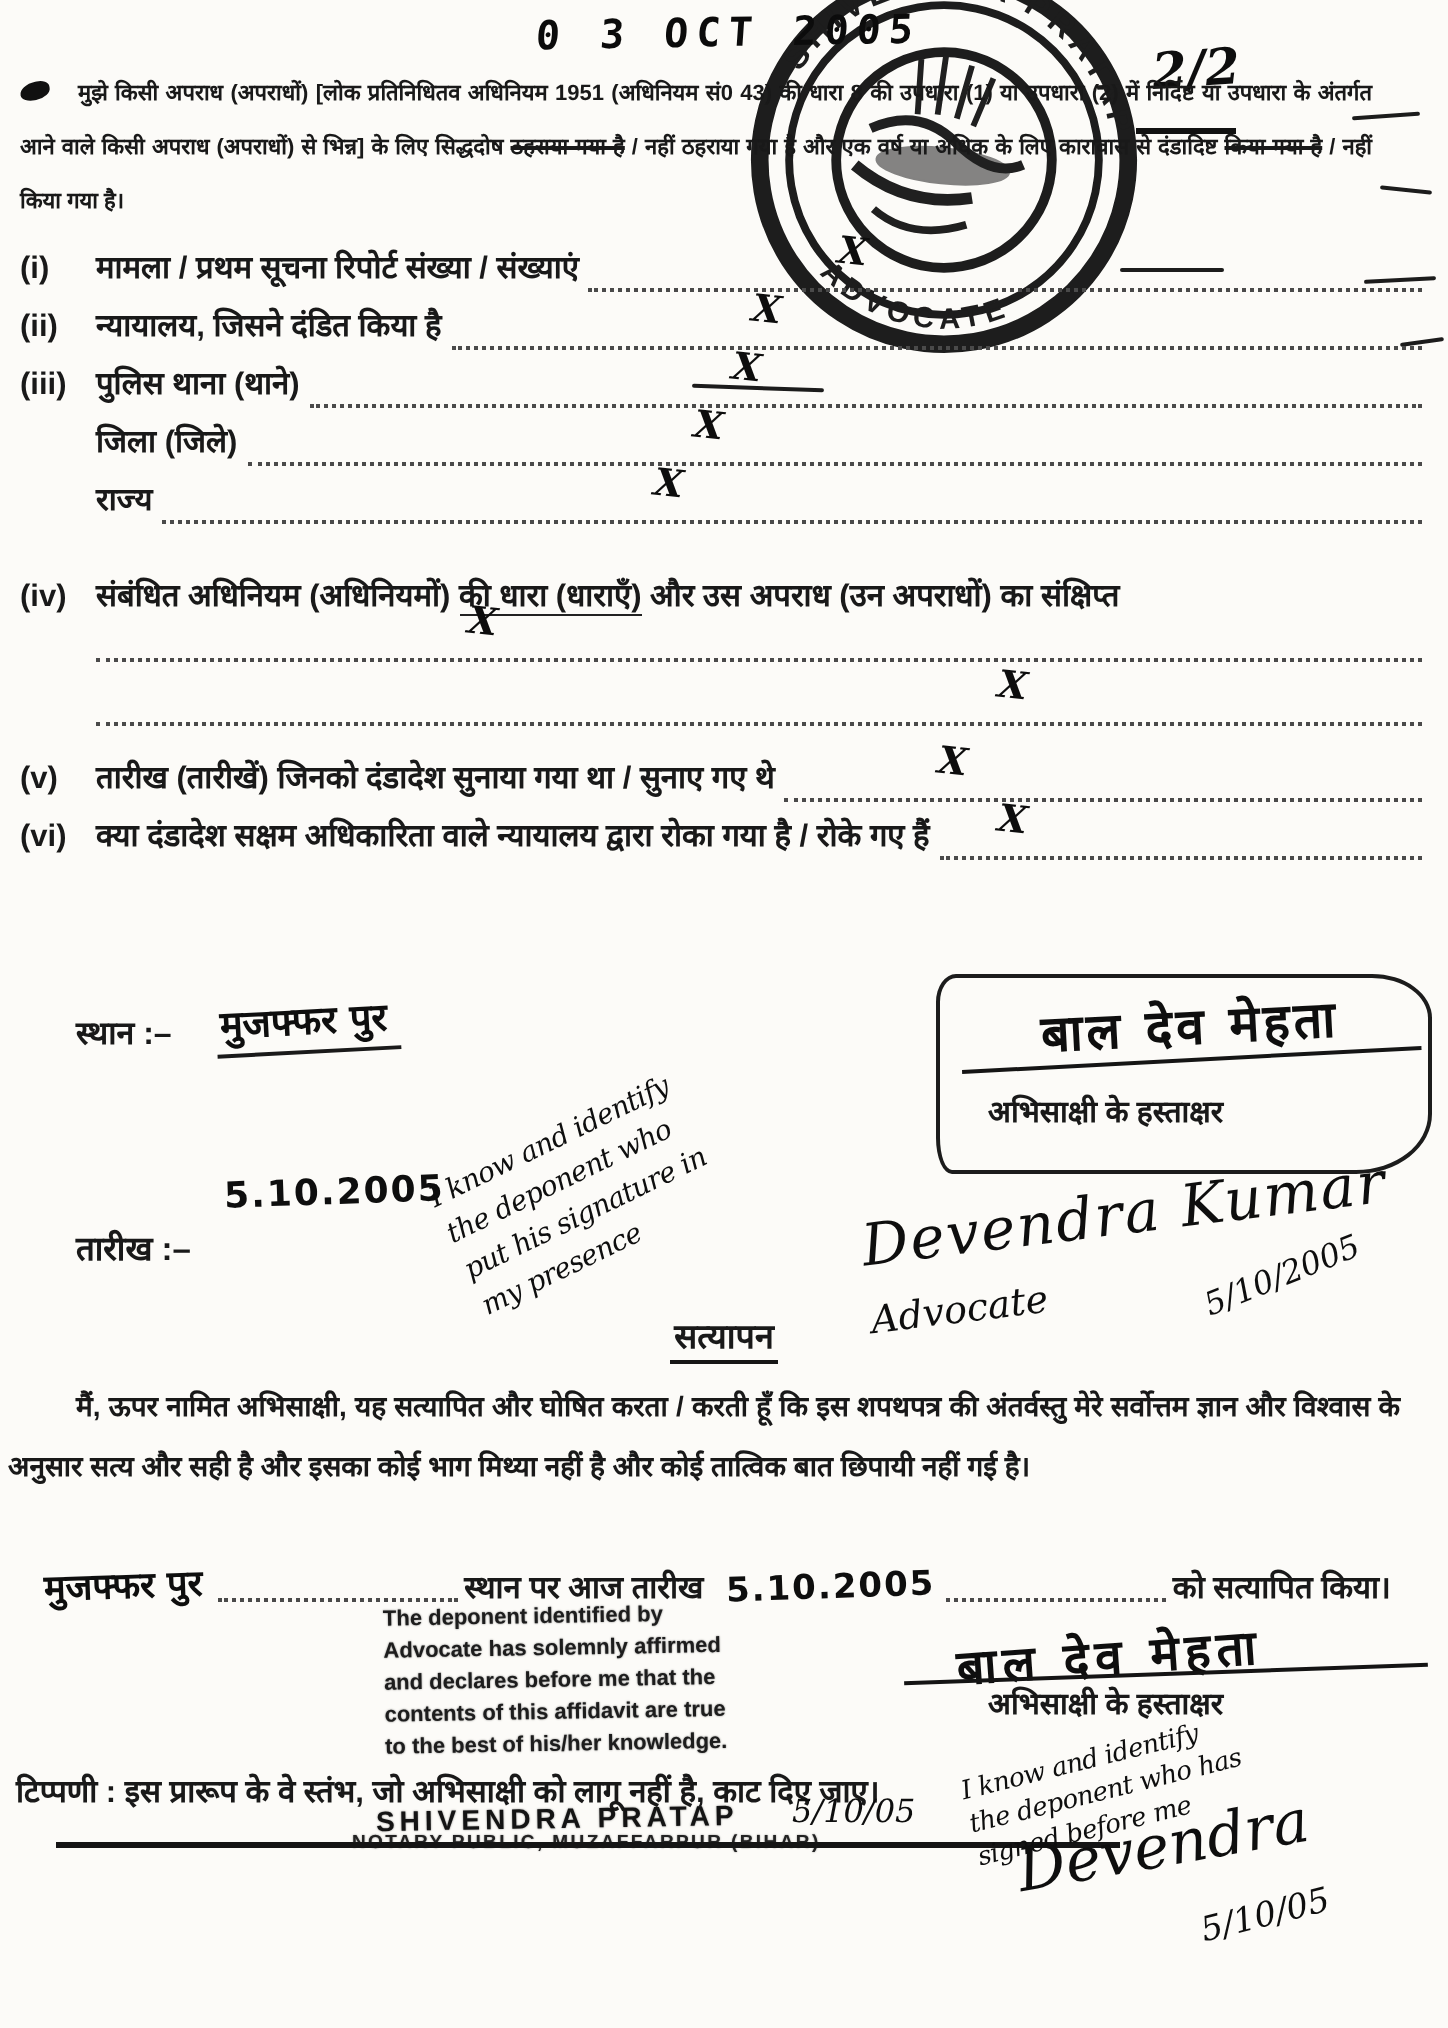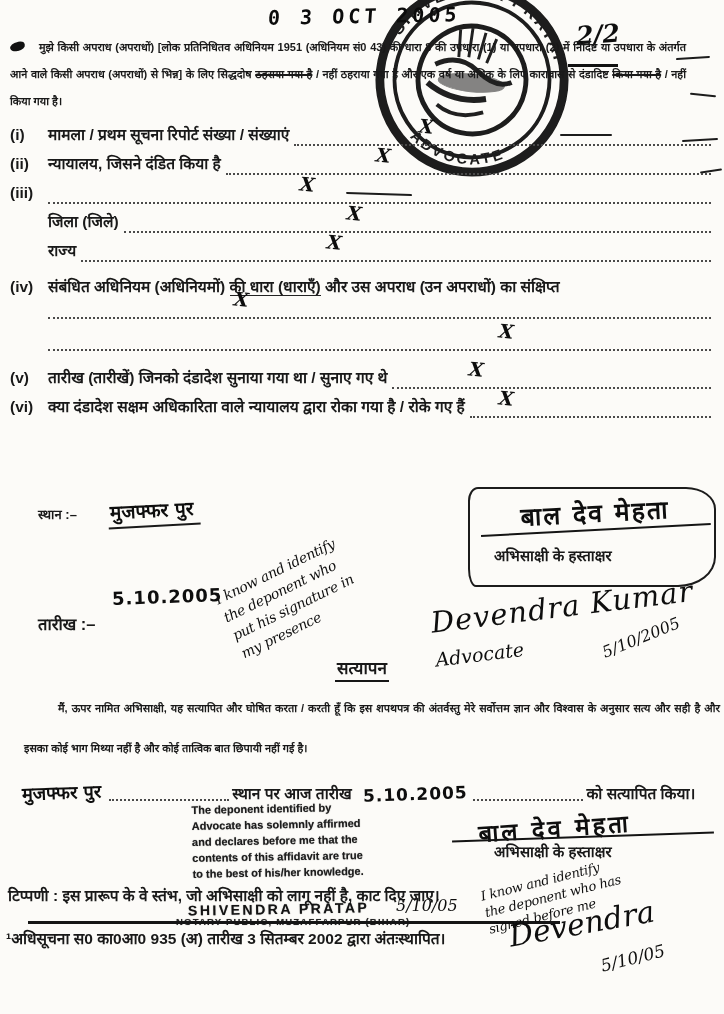--- a/index.html
+++ b/index.html
@@ -32,35 +32,35 @@
   .wrapline { font-size:15.5px; line-height:28px; }
   
   .date-stamp { position:absolute; left:268px; top:4px; font-family:"DejaVu Sans Mono", monospace; font-weight:700; font-size:20px; letter-spacing:4px; color:#0b0b0b; transform:rotate(-1deg) skewX(-5deg); }
   .round-stamp { position:absolute; left:374px; top:-18px; transform:rotate(12deg); opacity:.93; }
   .page-num { position:absolute; left:576px; top:20px; font-family:"DejaVu Serif", serif; font-style:italic; font-weight:bold; font-size:25px; transform:rotate(-4deg); }
   .page-num-line { position:absolute; left:568px; top:64px; width:50px; height:3px; background:#111; }
   .pen-dash { position:absolute; background:#1c1c1c; height:2px; border-radius:2px; }
   
   .hw { font-family:"DejaVu Serif", serif; font-style:italic; color:#0e0e0e; }
   .hw-dev { font-family:"DejaVu Sans", sans-serif; font-weight:bold; color:#0e0e0e; }
-  .place-row { position:absolute; left:38px; top:505px; font-size:13px; }
+  .place-row { position:absolute; left:38px; top:505px; font-size:16px; }
   .place-val { position:absolute; left:108px; top:497px; font-size:19px; transform:rotate(-3deg); border-bottom:2px solid #1a1a1a; padding:0 6px 2px 2px; }
   .date-row { position:absolute; left:38px; top:612px; font-size:16.5px; }
   .date-val { position:absolute; left:112px; top:586px; font-size:18px; transform:rotate(-2deg); letter-spacing:1px; }
   .mid-note { position:absolute; left:218px; top:540px; width:215px; font-size:14px; line-height:20px; transform:rotate(-26deg); white-space:pre-line; letter-spacing:-0.3px; }
   .sig-box { position:absolute; left:468px; top:487px; width:248px; height:100px; border:2.5px solid #1c1c1c; border-radius:10px 30px 38px 8px / 14px 22px 30px 18px; }
   .dep-sig { position:absolute; left:10px; top:6px; width:230px; font-size:25px; transform:rotate(-3deg); letter-spacing:2px; border-bottom:2px solid #151515; text-align:center; }
   .dep-sig-lbl { position:absolute; left:24px; top:56px; font-size:15px; }
   .adv-sig { position:absolute; left:432px; top:588px; font-size:29px; transform:rotate(-7deg); letter-spacing:1px; }
   .adv-title { font-size:19px; letter-spacing:0; }
   .adv-date { position:absolute; left:600px; top:628px; font-size:16px; transform:rotate(-22deg); }
   
   .ver-head { position:absolute; left:0; top:656px; width:724px; text-align:center; font-size:17px; font-weight:700; }
   .ver-head span { border-bottom:2px solid #161616; padding:0 2px 2px; }
-  .ver-body { position:absolute; left:24px; top:688px; width:696px; font-size:11px; line-height:40px; text-align:justify; text-indent:34px; }
+  .ver-body { position:absolute; left:4px; top:688px; width:696px; font-size:14px; line-height:30px; text-align:justify; text-indent:34px; }
   .ver-line { position:absolute; left:14px; top:780px; width:700px; display:flex; align-items:flex-end; font-size:15.5px; }
   .ver-place { font-size:18px; transform:rotate(-2deg); padding:0 8px; }
   .ver-date { font-size:17px; letter-spacing:1px; padding:0 6px; transform:rotate(-2deg); }
   
   .affirm-stamp { position:absolute; left:192px; top:800px; width:218px; font-size:11px; font-weight:bold; line-height:16px; color:#1d1d1d; white-space:pre-line; transform:rotate(-1deg); text-shadow:0 0 1px rgba(0,0,0,.55); }
   .remark { position:absolute; left:8px; top:884px; font-size:15.5px; width:700px; }
   .notary-name { position:absolute; left:188px; top:901px; font-size:14px; font-weight:800; letter-spacing:2.5px; color:#141414; transform:rotate(-1deg); text-shadow:0 0 1px rgba(0,0,0,.5); }
   .notary-title { position:absolute; left:176px; top:916px; font-size:9.5px; font-weight:800; letter-spacing:1.2px; color:#232323; text-shadow:0 0 1px rgba(0,0,0,.45); }
   .notary-date { position:absolute; left:396px; top:896px; font-size:16px; }
   .rule { position:absolute; left:28px; top:921px; width:532px; height:2.5px; background:#151515; }
@@ -124,40 +124,41 @@
       </div>
       <div class="row">
         <span class="num">(ii)</span>
         <span class="lbl">न्यायालय, जिसने दंडित किया है</span>
         <span class="dots">
             <i class="xmark" style="left:31%">X</i>
           </span>
       </div>
       <div class="row">
         <span class="num">(iii)</span>
+        <span class="lbl">पुलिस थाना (थाने)</span>
         <span class="dots">
             <i class="xmark" style="left:38%">X</i>
           </span>
       </div>
       <div class="row">
         <span class="indent"></span>
         <span class="lbl">जिला (जिले)</span>
         <span class="dots">
             <i class="xmark" style="left:38%">X</i>
           </span>
       </div>
       <div class="row">
         <span class="indent"></span>
         <span class="lbl">राज्य</span>
         <span class="dots">
             <i class="xmark" style="left:39%">X</i>
           </span>
       </div>
 
-      <div class="row" style="margin-top:8px">
+      <div class="row" style="margin-top:20px">
         <span class="num">(iv)</span>
         <span class="wrapline"><span>संबंधित अधिनियम (अधिनियमों) </span><span class="ul">की धारा (धाराएँ)</span><span> और उस अपराध (उन अपराधों) का संक्षिप्त</span></span>
       </div>
       <div class="row">
         <span class="indent"></span>
         <span class="dots">
             <i class="xmark" style="left:28%">X</i>
           </span>
       </div>
       <div class="row" style="margin-top:12px">
@@ -220,21 +221,20 @@
 contents of this affidavit are true
 to the best of his/her knowledge.</div>
 
   <div class="remark hi">टिप्पणी : इस प्रारूप के वे स्तंभ, जो अभिसाक्षी को लागू नहीं है, काट दिए जाए।</div>
 
   <div class="notary-name">SHIVENDRA PRATAP</div>
   <div class="notary-title">NOTARY PUBLIC, MUZAFFARPUR (BIHAR)</div>
   <div class="notary-date hw">5/10/05</div>
 
   <div class="rule"></div>
-  <div class="footnote hi">¹अधिसूचना स0 का0आ0 935 (अ) तारीख 3 सितम्बर 2002 द्वारा अंतःस्थापित।</div>
 
   <div class="b-dep-sig hw-dev">बाल देव मेहता</div>
   <div class="b-sig-line"></div>
   <div class="b-dep-lbl hi">अभिसाक्षी के हस्ताक्षर</div>
   <div class="b-note hw">I know and identify
 the deponent who has
 signed before me</div>
   <div class="b-adv-sig hw">Devendra</div>
   <div class="b-adv-date hw">5/10/05</div>
 

